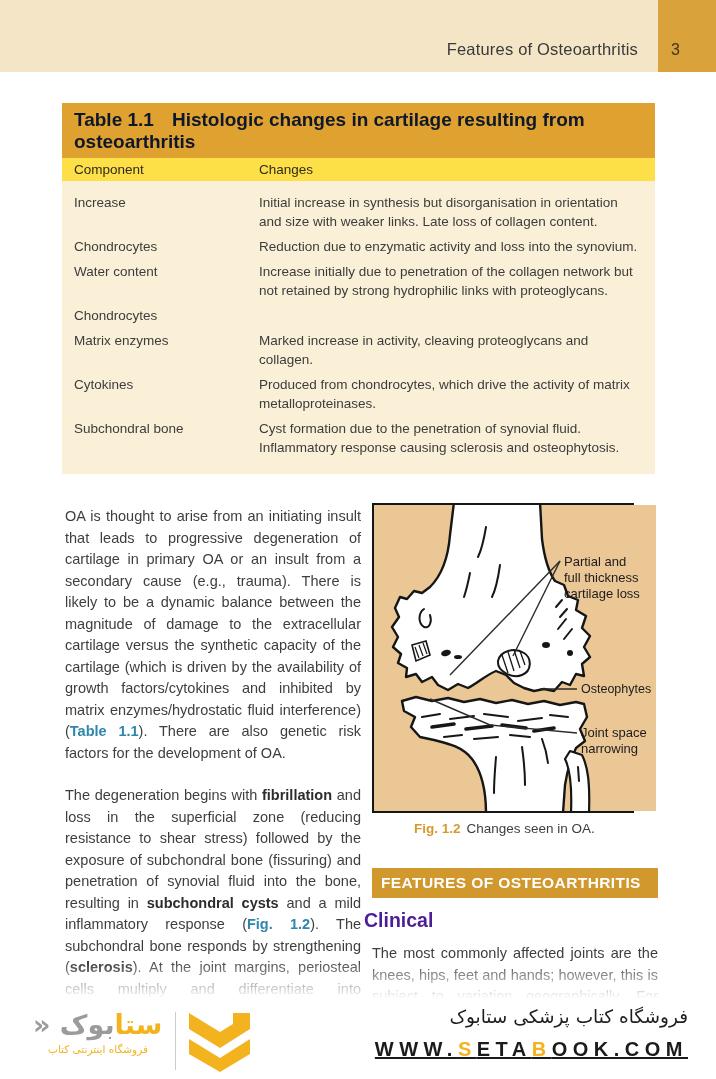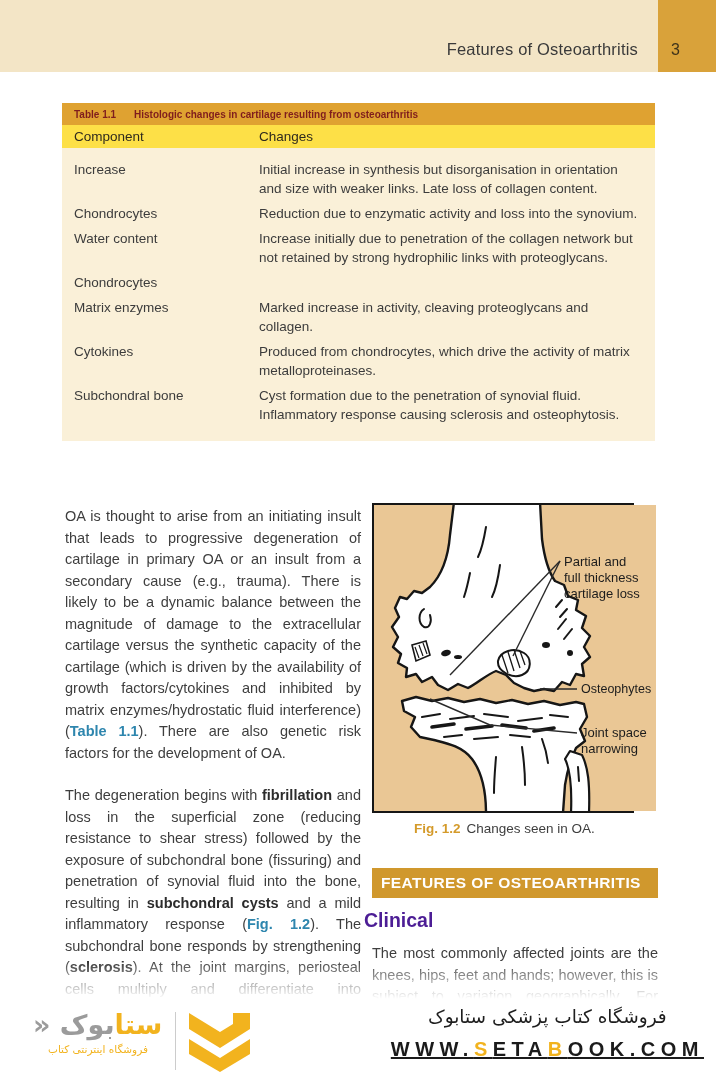--- a/index.html
+++ b/index.html
@@ -23,22 +23,22 @@
     background:#d9a23a;
   }
   .page-num{
     position:absolute;left:13px;bottom:13px;font-size:16px;color:#40341a;
   }
   
   .oa-table{
     position:absolute;left:62px;top:103px;width:593px;
   }
   .oa-table-titlebar{
-    background:#dfa231;color:#7f1d1d;
-    font-weight:bold;font-size:10px;
+    background:#dfa231;color:#0f172a;
+    font-weight:bold;font-size:19px;
     padding:6px 12px 5px 12px;
   }
   .oa-table-titlebar .tbl-label{margin-right:18px;}
   .oa-table-head{
     background:#fde047;
     display:grid;grid-template-columns:185px 1fr;
     font-weight:normal;font-size:13.5px;color:#2f2a1d;
     padding:4px 12px;
   }
   .oa-table-body{
@@ -104,21 +104,21 @@
   }
   .logo-tagline{
     direction:rtl;font-family:"DejaVu Sans",sans-serif;
     font-size:10.5px;color:#f2b31e;width:130px;text-align:center;margin-top:3px;
   }
   .logo-divider{
     position:absolute;left:142px;top:2px;width:1px;height:58px;background:#cccccc;
   }
   .logo-chevrons{position:absolute;left:156px;top:2px;}
   .footer-right{
-    position:absolute;right:12px;top:2px;text-align:center;
+    position:absolute;right:28px;top:2px;text-align:right;
   }
   .store-name{
     direction:rtl;font-family:"DejaVu Sans",sans-serif;
     font-size:18.5px;color:#1e1e1e;line-height:26px;
   }
   .website{
     font-size:20px;font-weight:bold;letter-spacing:5.5px;color:#1b1b1b;
     margin-top:8px;font-family:"Liberation Sans","DejaVu Sans",sans-serif;text-decoration:underline;
   }
   svg text{font-family:"Liberation Sans","DejaVu Sans",sans-serif;}

